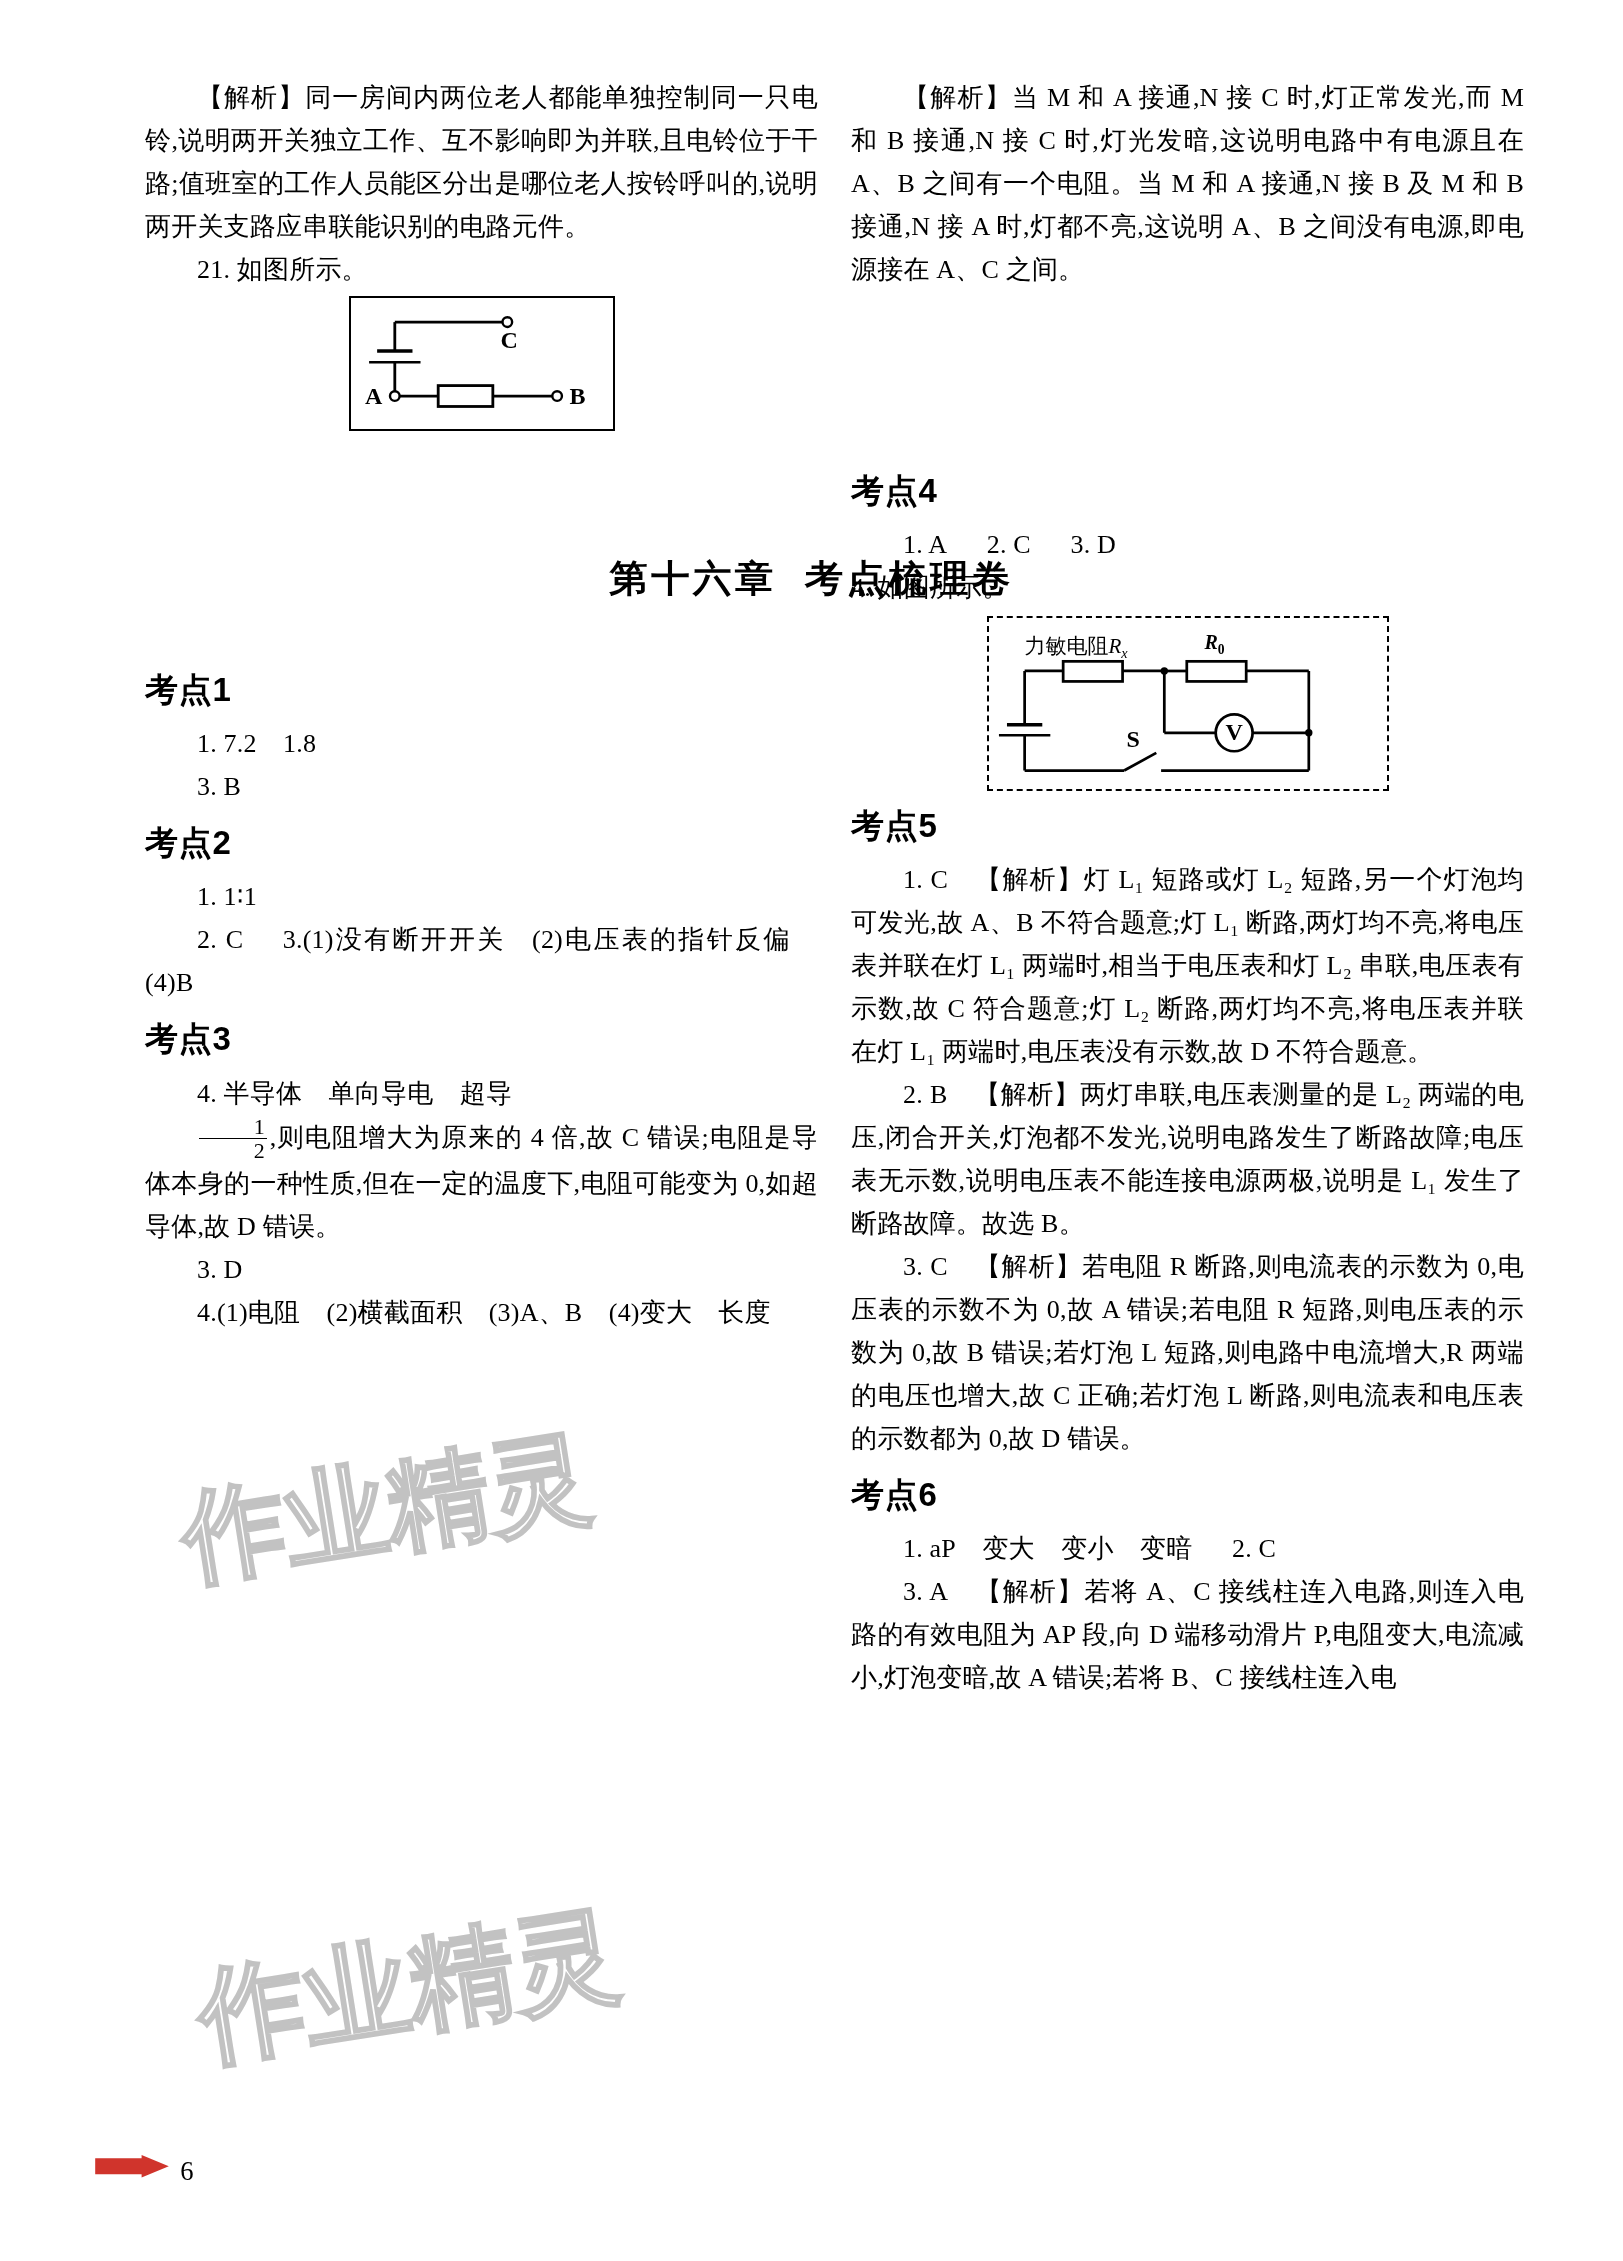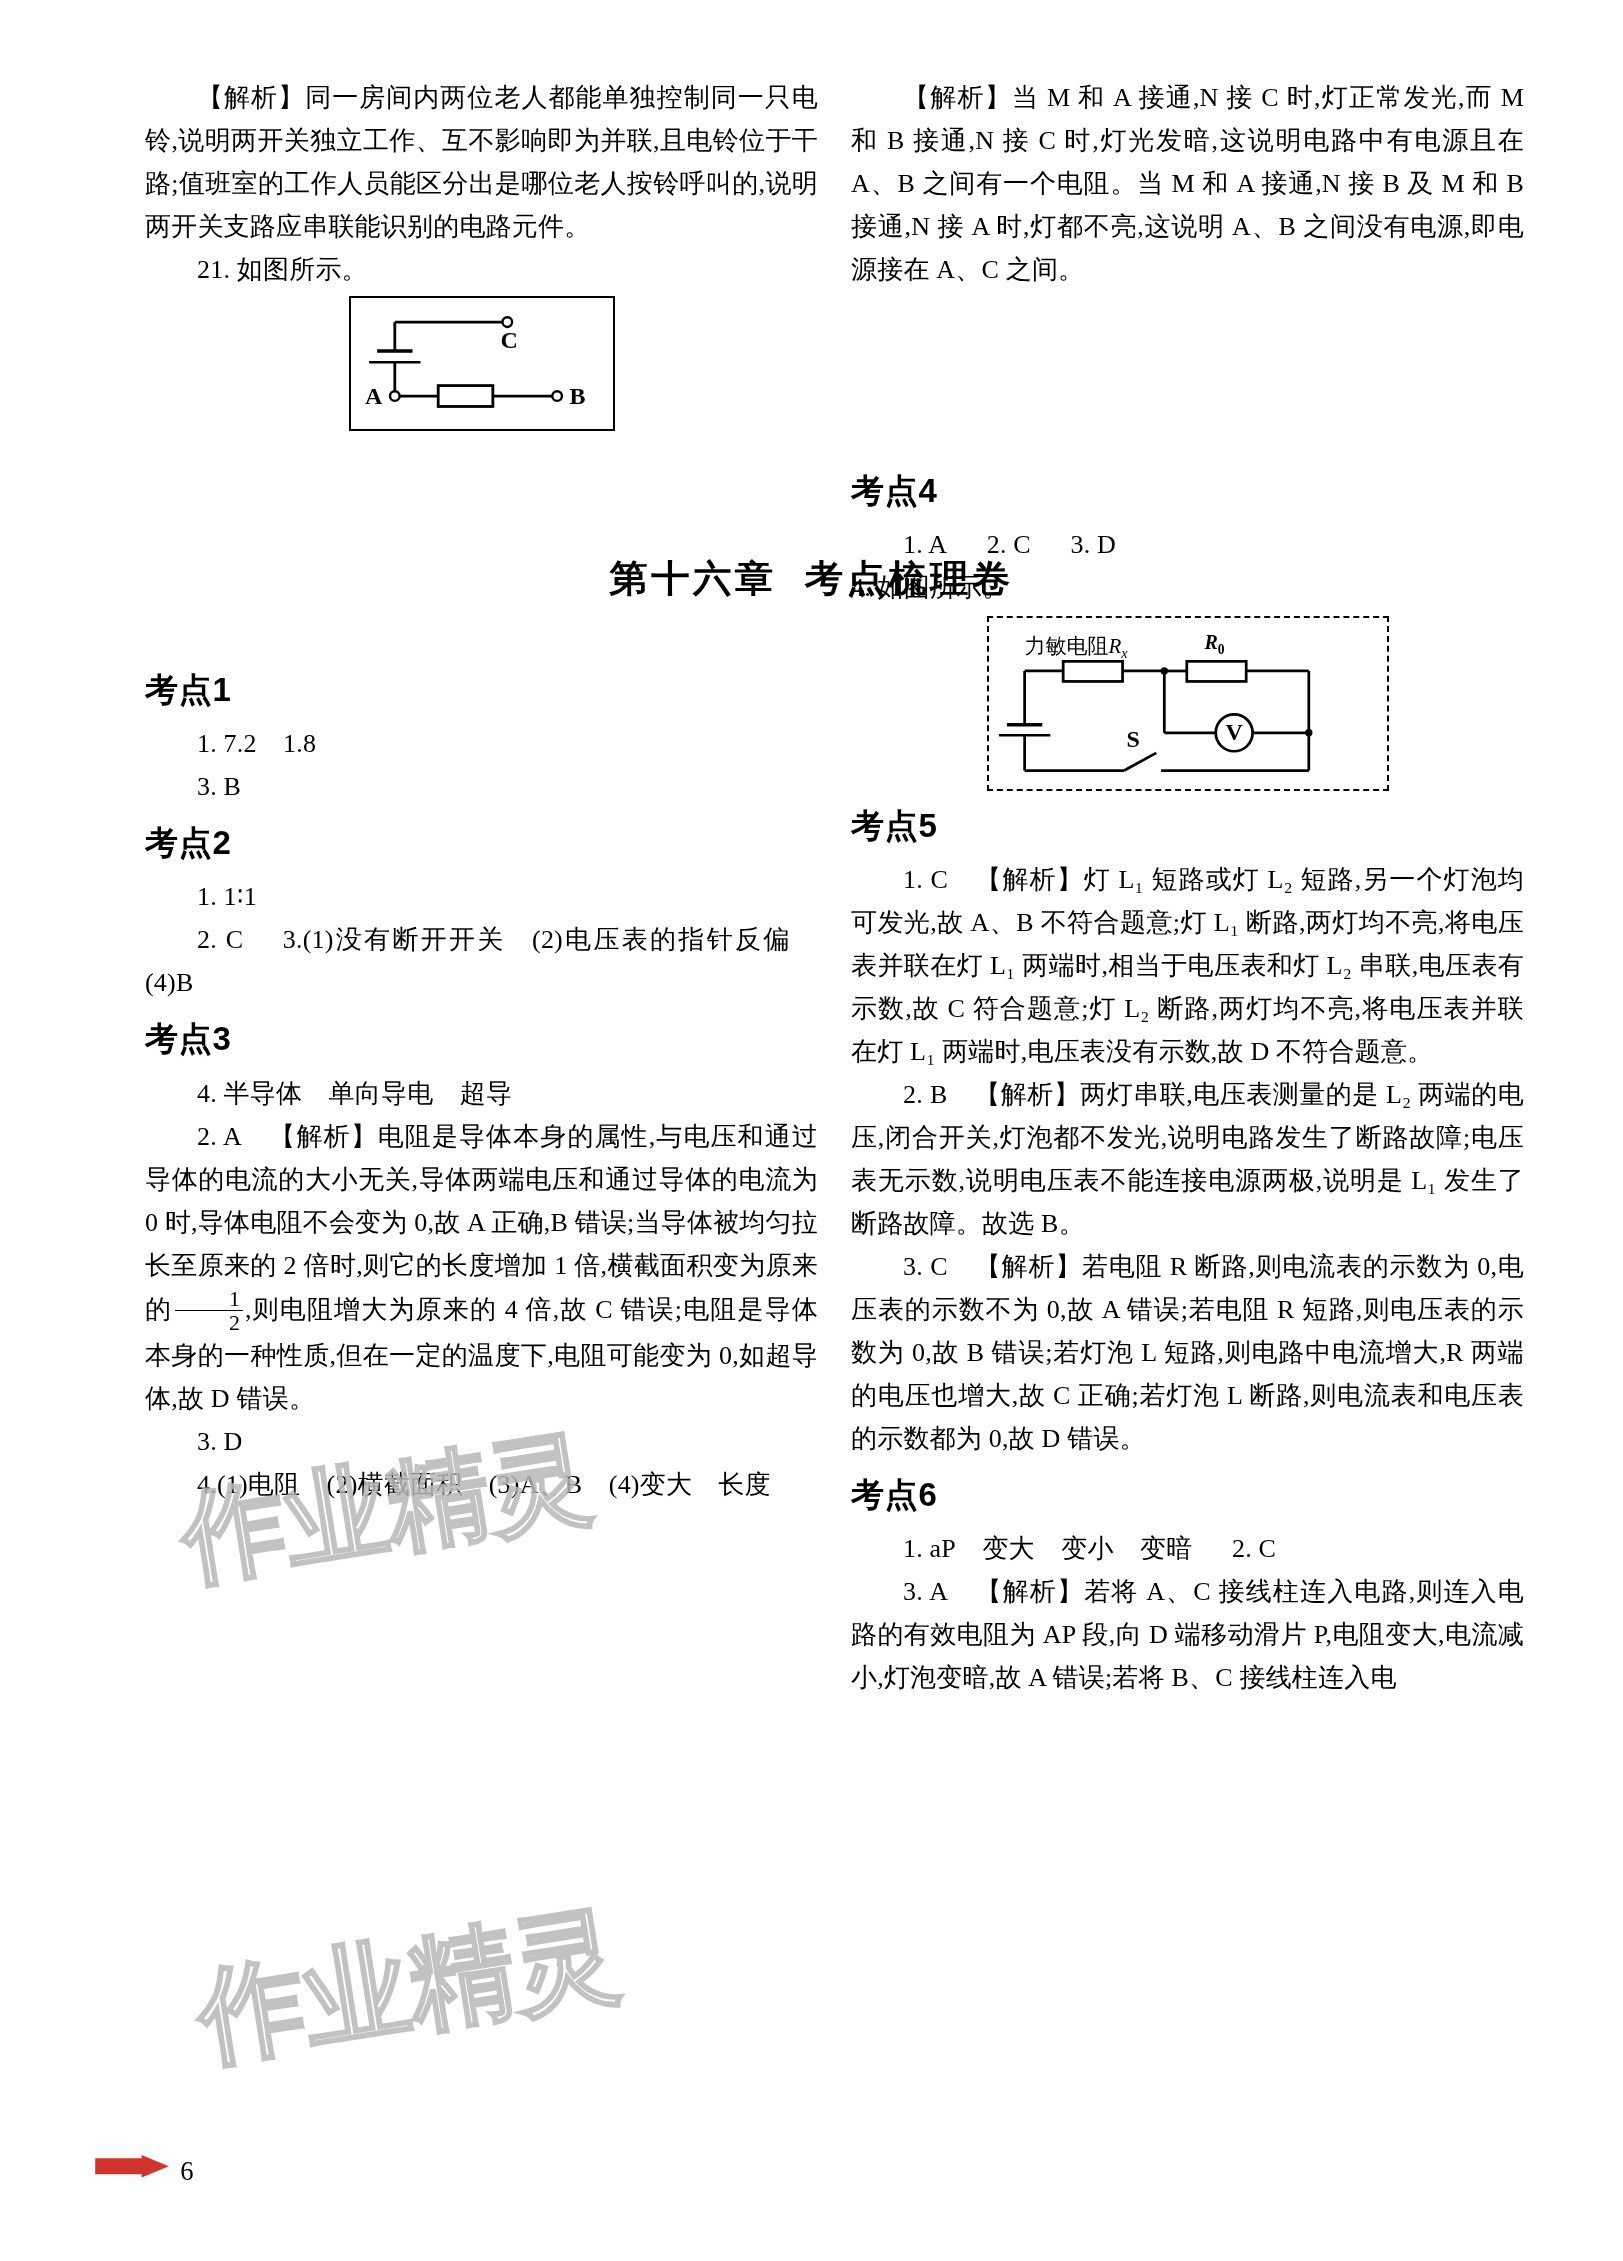--- a/index.html
+++ b/index.html
@@ -168,21 +168,21 @@
     <div class="kaodian">考点1</div>
     <p class="body indent">1. 7.2  1.8</p>
     <p class="body indent">3. B</p>
 
     <div class="kaodian">考点2</div>
     <p class="body indent">1. 1∶1</p>
     <p class="body indent">2. C   3.(1)没有断开开关  (2)电压表的指针反偏  (4)B</p>
 
     <div class="kaodian">考点3</div>
     <p class="body indent">4. 半导体  单向导电  超导</p>
-    <p class="body indent"><span>2. A  【解析】电阻是导体本身的属性,与电压和通过导体的电流的大小无关,导体两端电压和通过导体的电流为 0 时,导体电阻不会变为 0,故 A 正确,B 错误;当导体被均匀拉长至原来的 2 倍时,则它的长度增加 1 倍,横截面积变为原来的</span><span class="frac"><span class="num">1</span><span class="den">2</span></span><span>,则电阻增大为原来的 4 倍,故 C 错误;电阻是导体本身的一种性质,但在一定的温度下,电阻可能变为 0,如超导体,故 D 错误。</span></p>
+    <p class="body indent"><span class="frac"><span class="num">1</span><span class="den">2</span></span><span>,则电阻增大为原来的 4 倍,故 C 错误;电阻是导体本身的一种性质,但在一定的温度下,电阻可能变为 0,如超导体,故 D 错误。</span></p>
     <p class="body indent">3. D</p>
     <p class="body indent">4.(1)电阻  (2)横截面积  (3)A、B  (4)变大 长度</p>
 
   </div>
 
   <div class="col col-right">
 
     <p class="body indent">【解析】当 M 和 A 接通,N 接 C 时,灯正常发光,而 M 和 B 接通,N 接 C 时,灯光发暗,这说明电路中有电源且在 A、B 之间有一个电阻。当 M 和 A 接通,N 接 B 及 M 和 B 接通,N 接 A 时,灯都不亮,这说明 A、B 之间没有电源,即电源接在 A、C 之间。</p>
 
     <div style="height:165px"></div>

